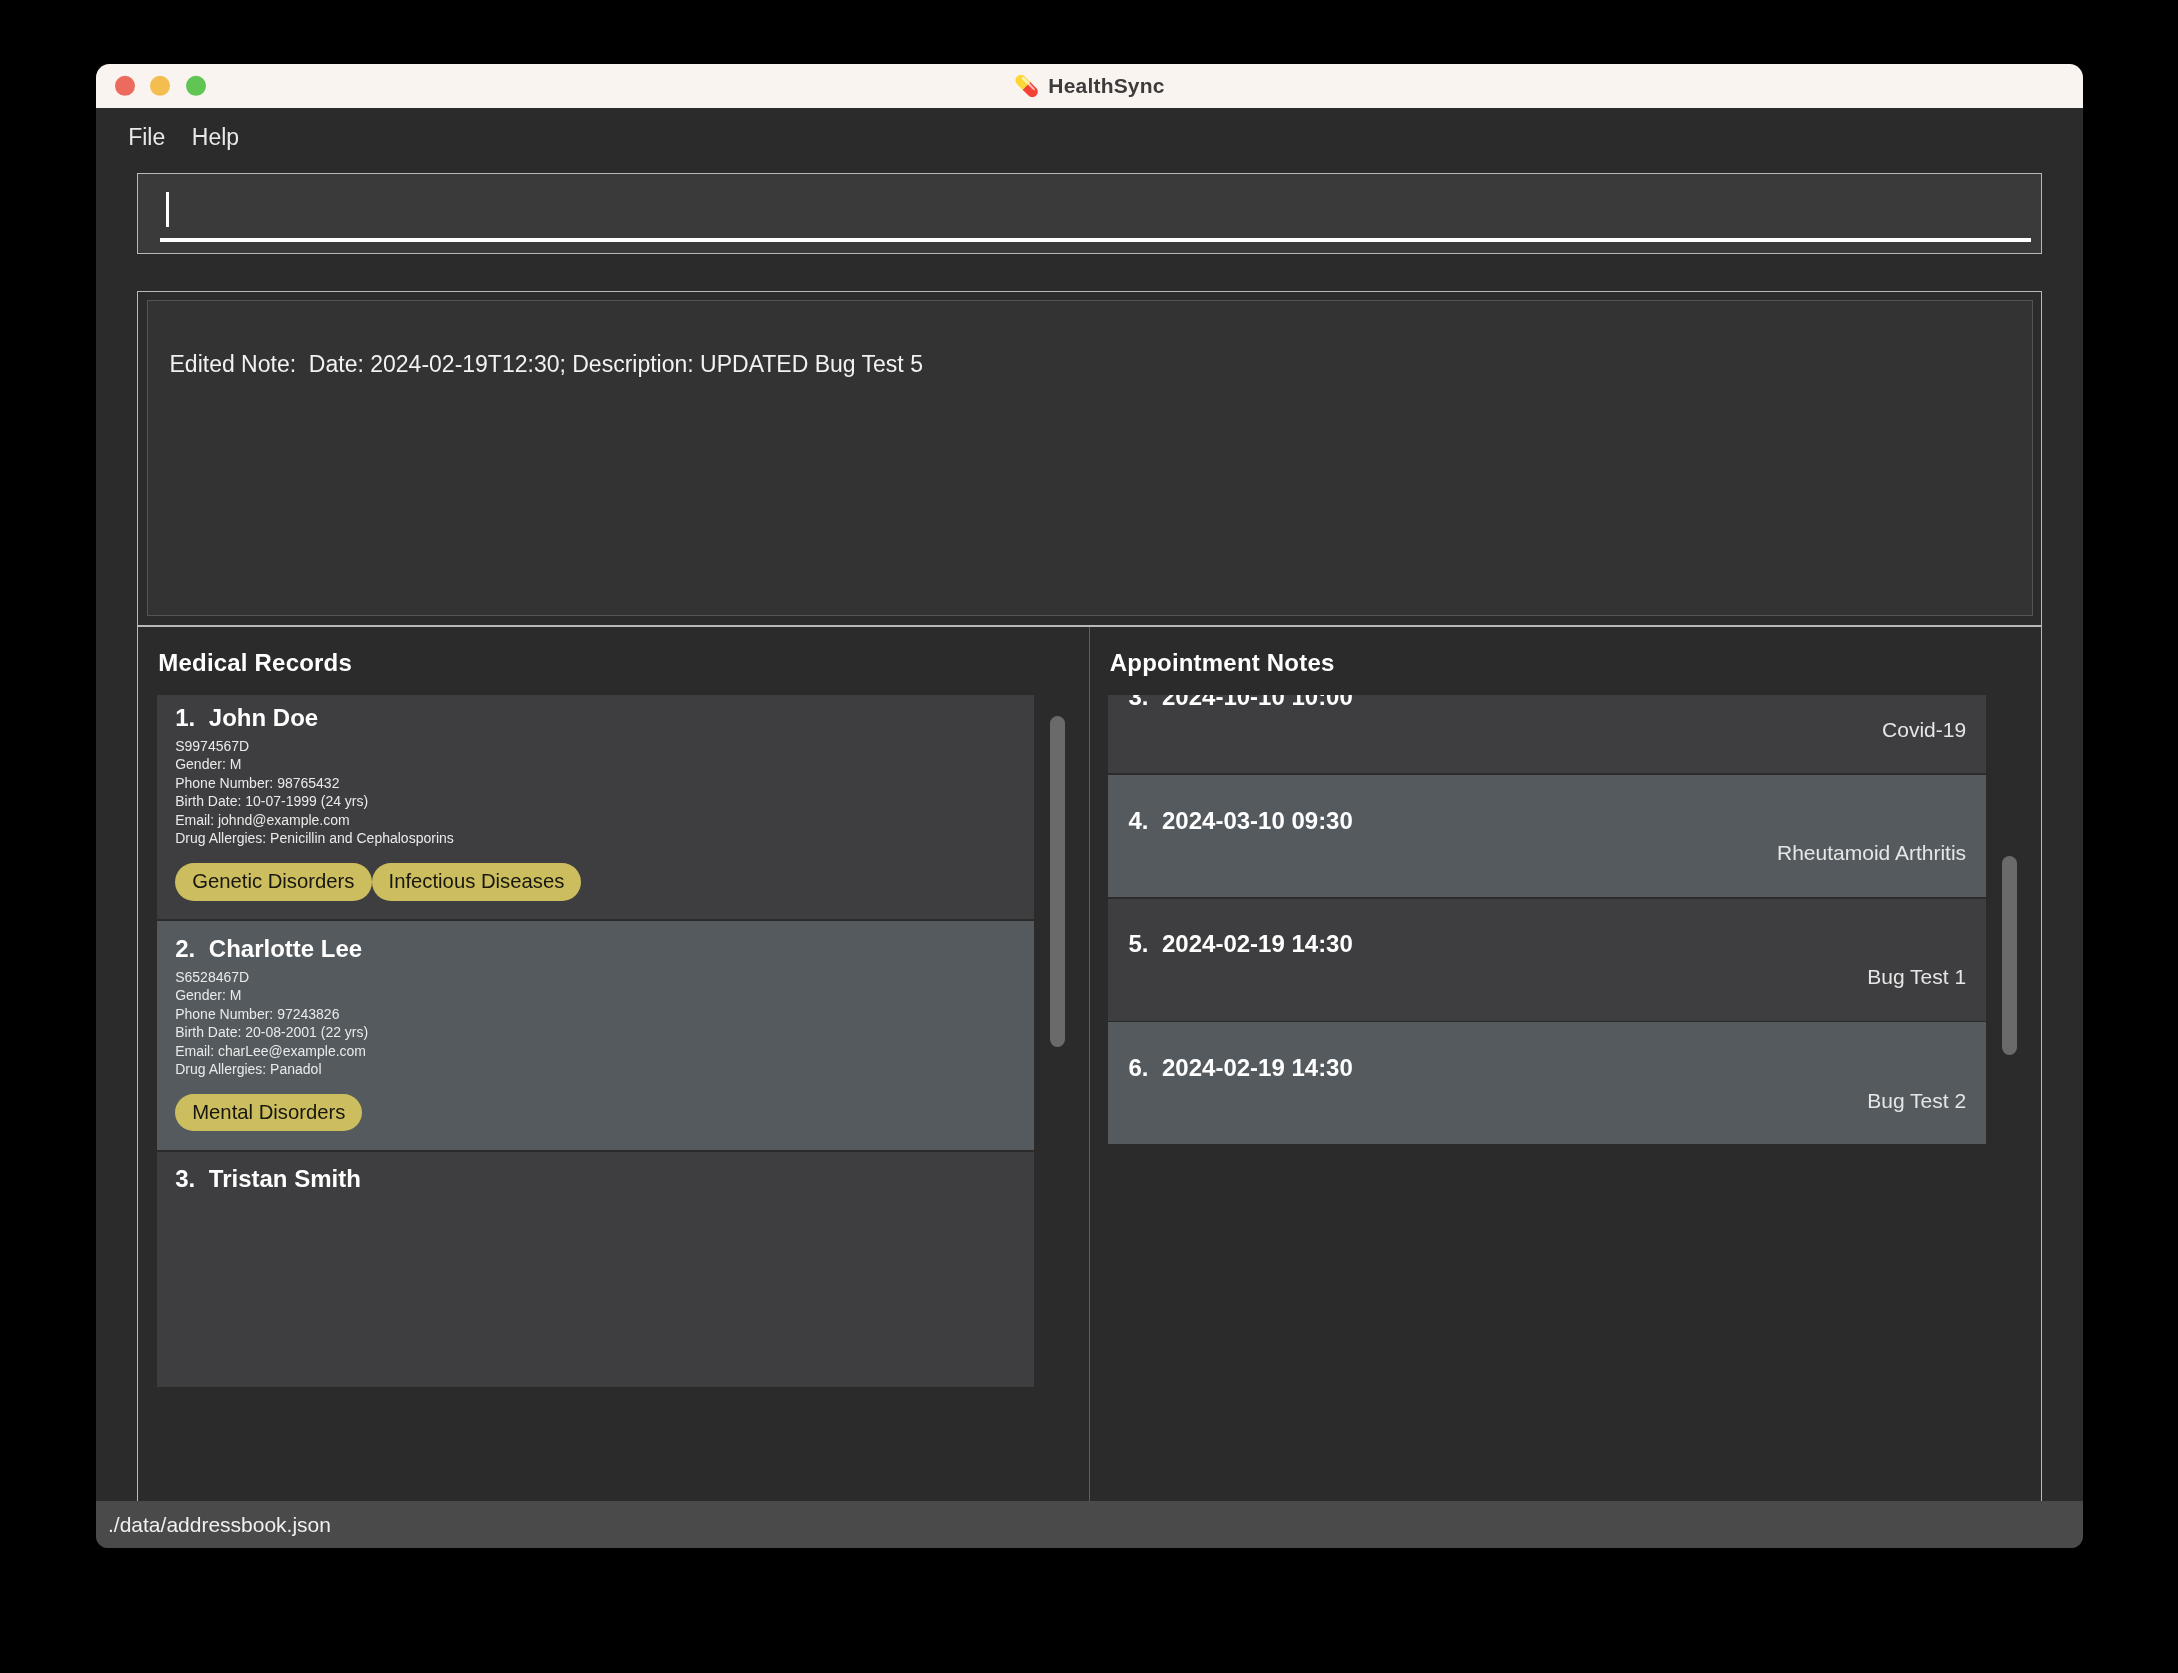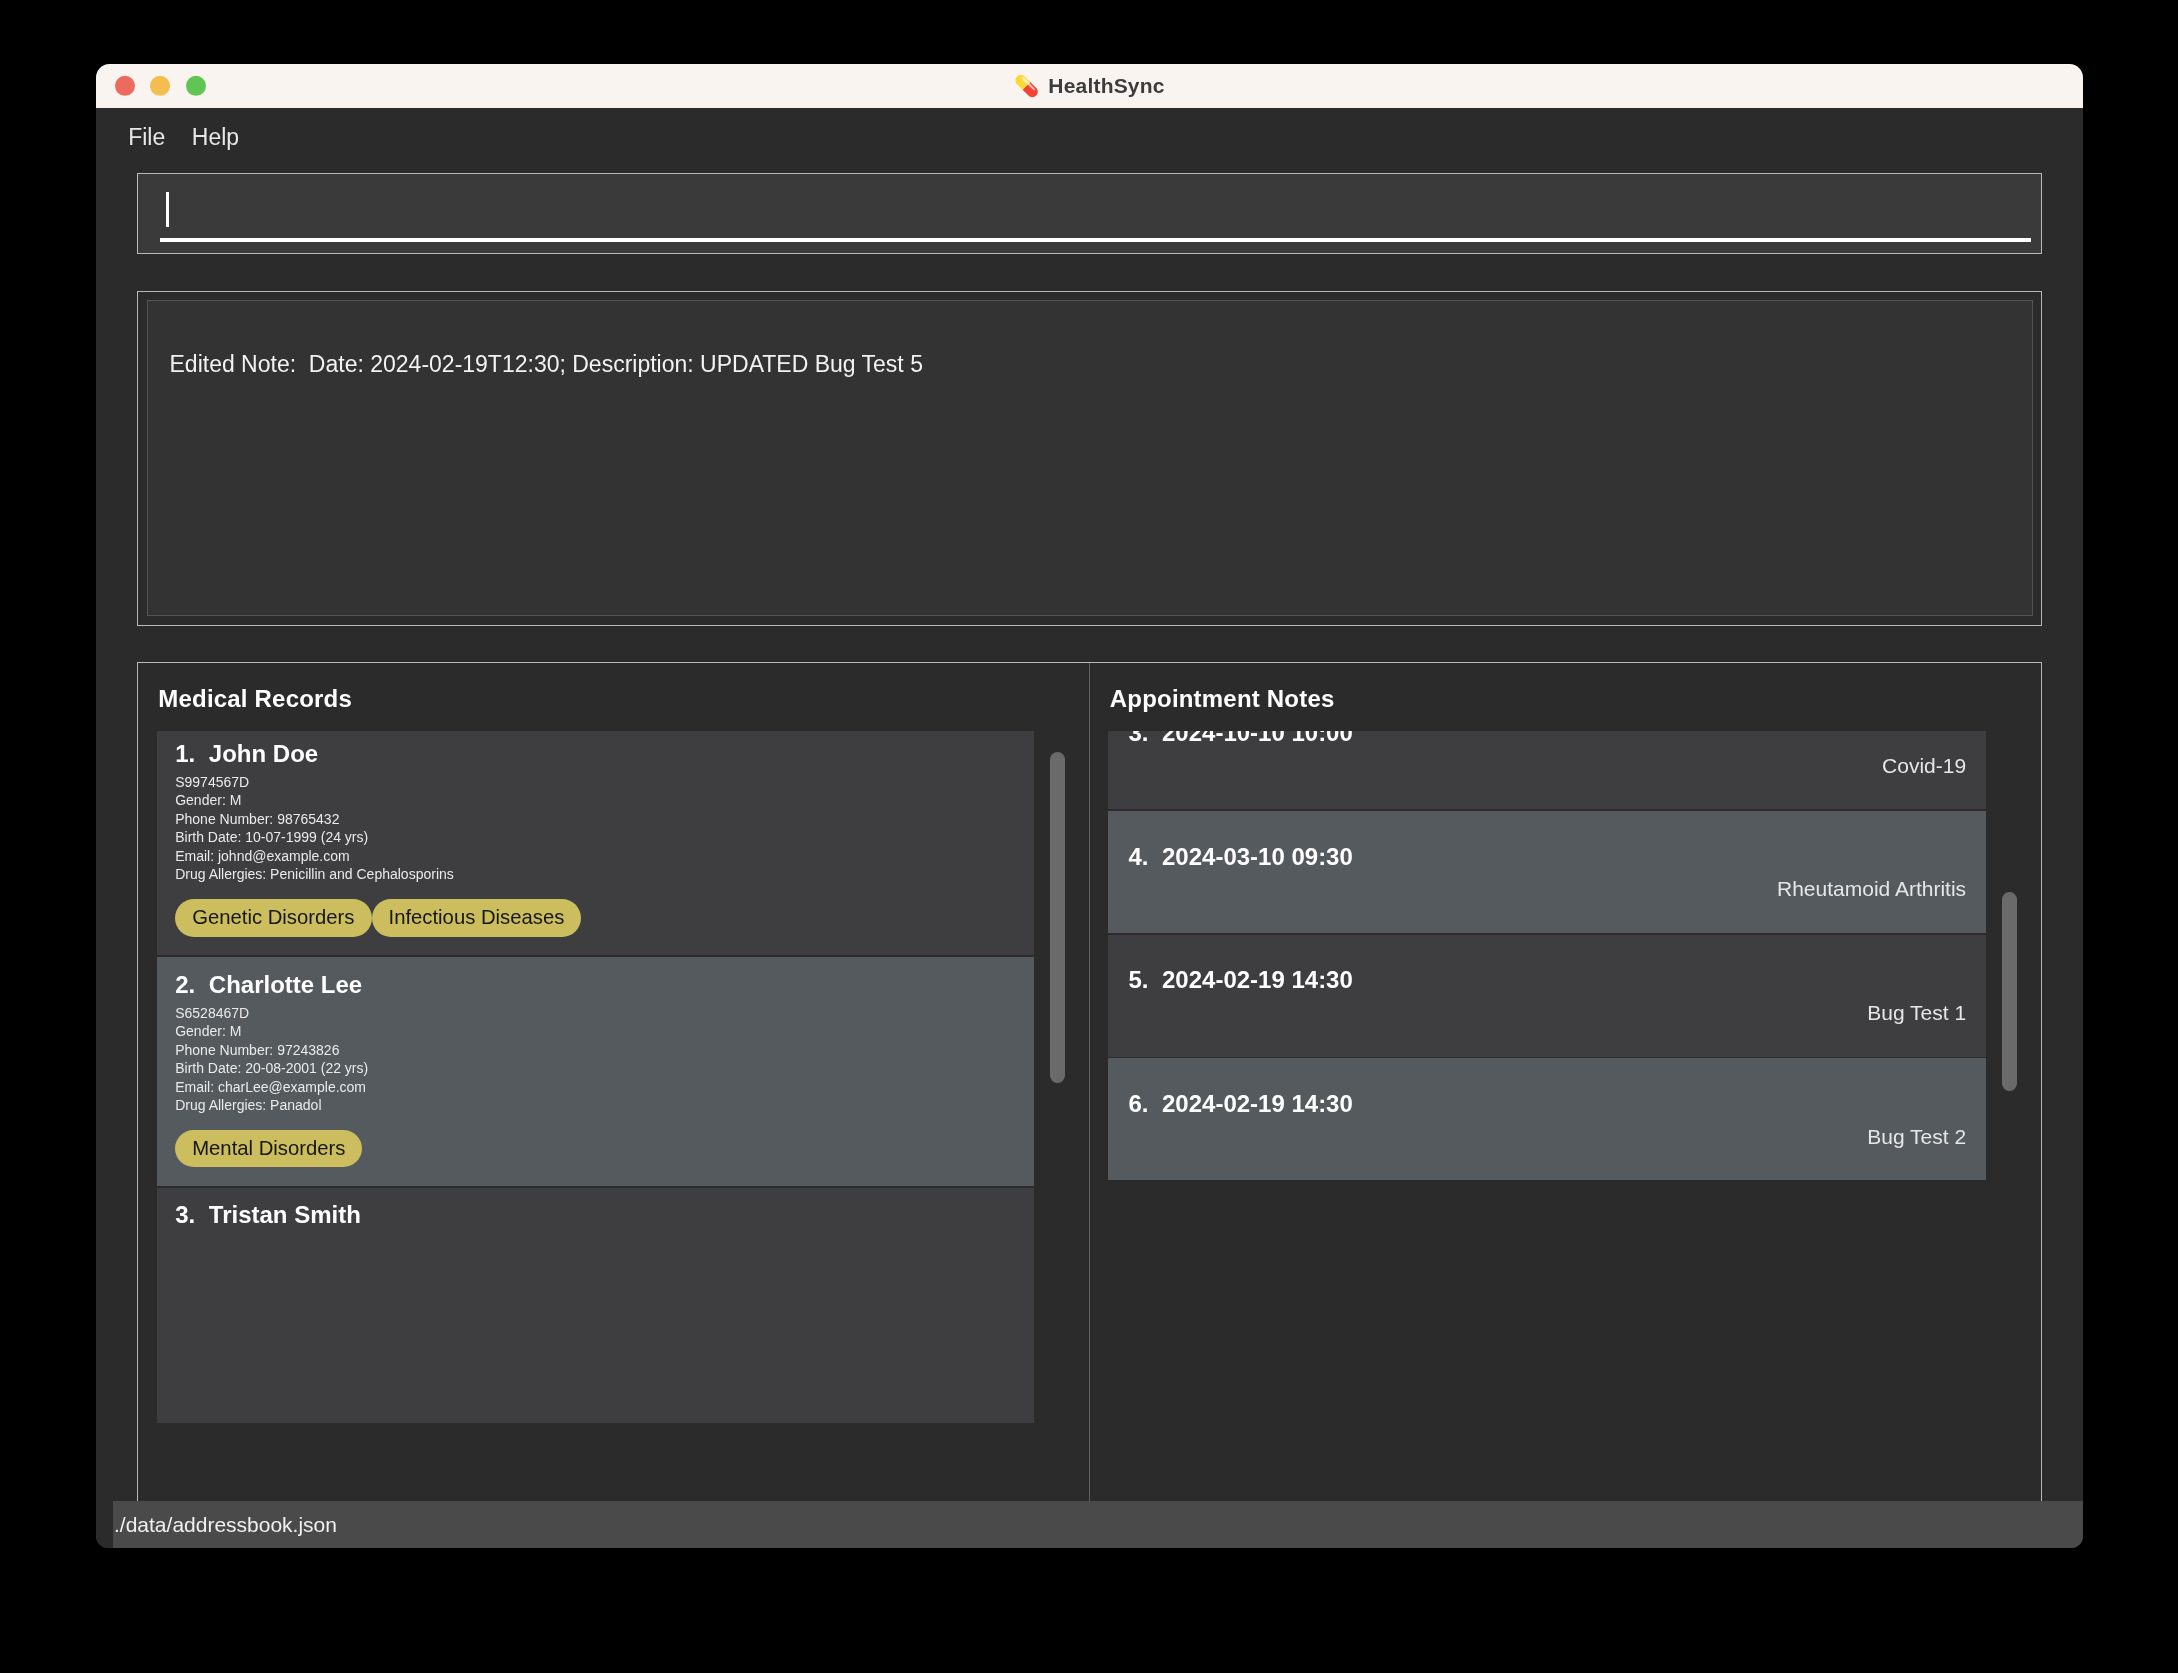--- a/index.html
+++ b/index.html
@@ -152,21 +152,20 @@
     color: #f2f2f2;
     font-size: 23px;
     line-height: 1.3;
     white-space: pre-wrap;
     word-break: break-word;
     margin-top: 27px;
   }
 
   
   .lists-box {
-    margin-top: 36px;
     height: 944px;
     border: 1.7px solid #b8b8b8;
     background: #2b2b2b;
     display: flex;
     flex: none;
     overflow: hidden;
   }
   .panel {
     position: relative;
     height: 100%;
@@ -276,22 +275,21 @@
   
   .statusbar {
     position: absolute;
     left: 0;
     right: 0;
     bottom: 0;
     height: 47px;
     background: #4a4a4a;
     display: flex;
     align-items: center;
-    padding-left: 1px;
-    margin-left: 17px;
+    padding-left: 12px;
   }
   .status-text {
     color: #f0f0f0;
     font-size: 21px;
   }
 </style>
 </head>
 <body>
 
 <div class="desktop">

